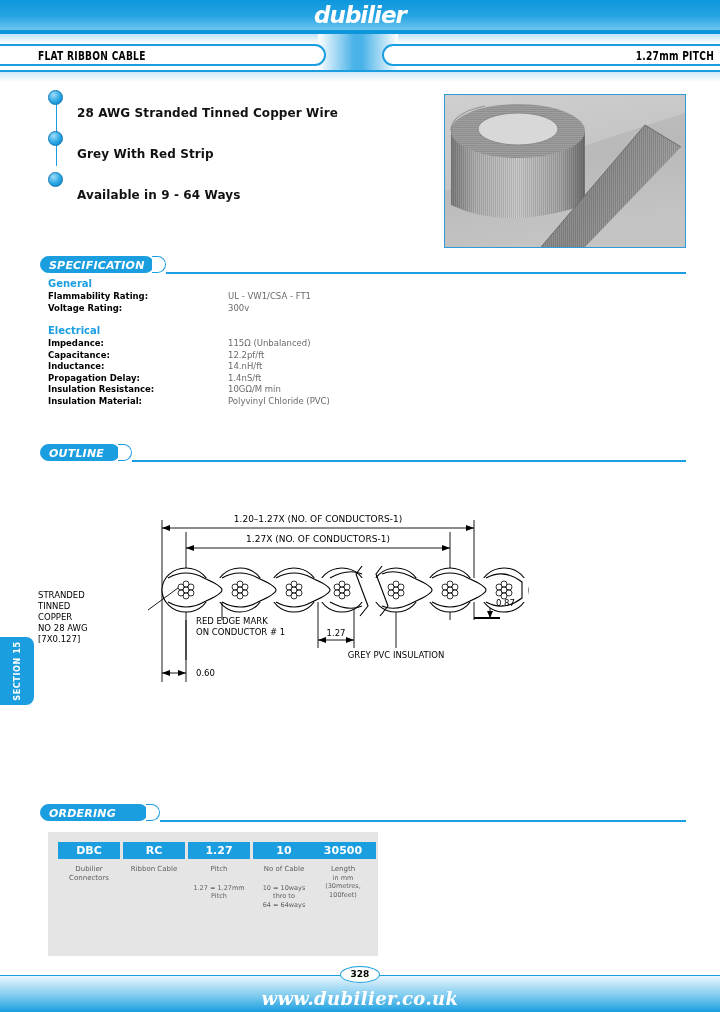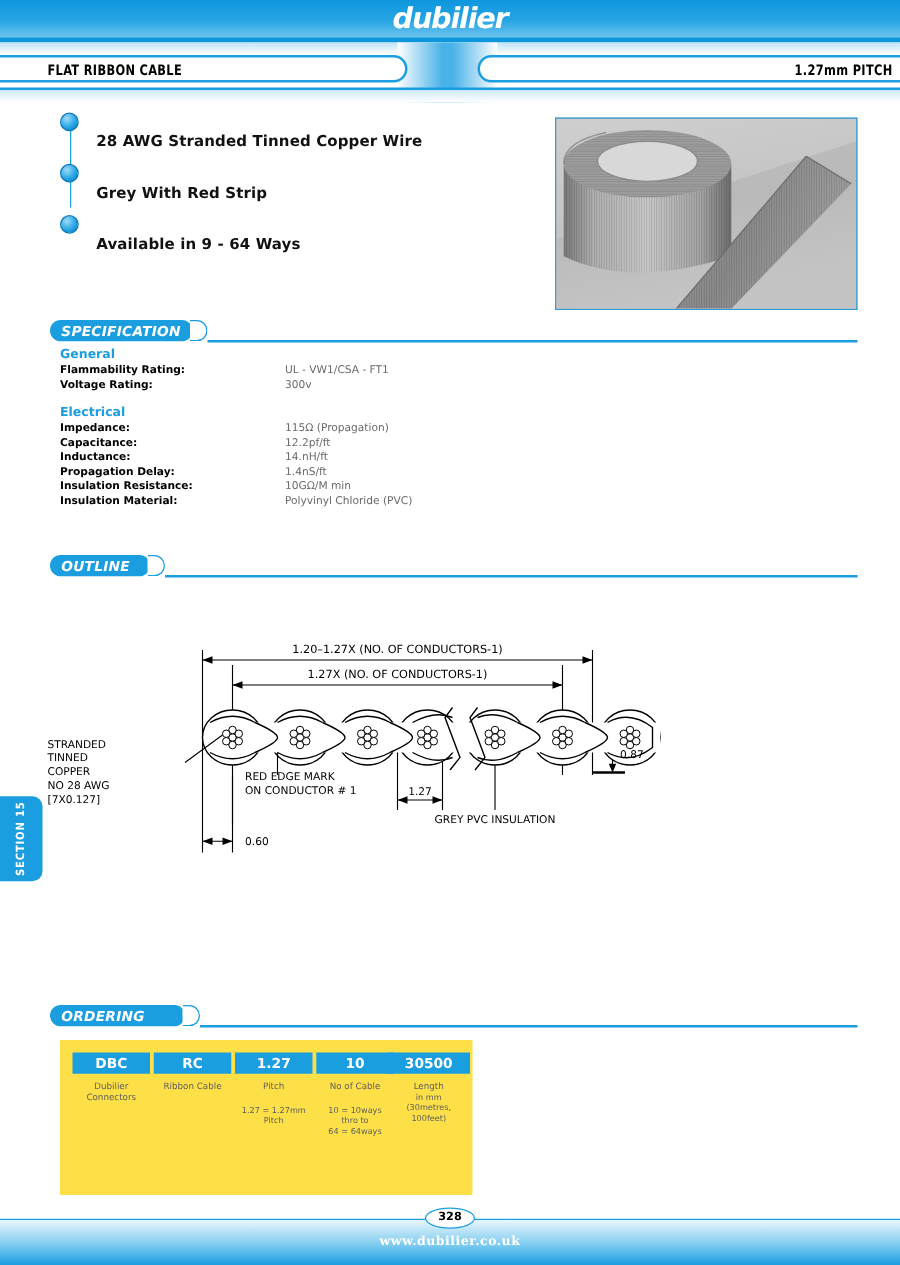--- a/index.html
+++ b/index.html
@@ -133,21 +133,21 @@
     position:absolute;left:-17px;top:17px;width:68px;height:34px;
     transform:rotate(-90deg);
     color:#ffffff;font-weight:bold;font-size:9px;letter-spacing:0.6px;
     text-align:center;line-height:34px;
     font-family:"DejaVu Sans Condensed","DejaVu Sans", sans-serif;
   }
 
   
   .order-panel{
     position:absolute;left:48px;top:832px;width:330px;height:124px;
-    background:#fde047;
+    background:#e5e5e5;
   }
   .order-col{position:absolute;top:10px;width:62px;text-align:center;}
   .order-code{
     height:17px;line-height:17px;background:#1b9ee0;color:#ffffff;
     font-weight:bold;font-size:11px;
     font-family:"DejaVu Sans", sans-serif;
   }
   .order-title{
     margin-top:6px;color:#5e5e5e;font-size:7px;line-height:8.5px;
     font-family:"DejaVu Sans", sans-serif;
@@ -165,21 +165,21 @@
   }
   .pagebadge{
     position:absolute;left:340px;top:966px;width:40px;height:17px;
     border:1.5px solid #1b9ee0;border-radius:50%;background:#ffffff;
     box-sizing:border-box;text-align:center;line-height:15px;
     color:#000000;font-weight:bold;font-size:9px;
     font-family:"DejaVu Sans", sans-serif;
   }
   .weburl{
     position:absolute;left:0;top:988px;width:720px;text-align:center;
-    color:#ffffff;font-weight:bold;font-size:10px;
+    color:#ffffff;font-weight:bold;font-style:italic;font-size:18px;
     letter-spacing:0.4px;
     font-family:"DejaVu Serif", serif;
   }
 </style>
 </head>
 <body>
 
 <div class="banner">
   <div class="banner-inner"></div>
   <div class="brand">dubilier</div>
@@ -282,21 +282,21 @@
     <span class="spec-key">Voltage Rating:</span>
     <span class="spec-val">300v</span>
   </div>
 
   <div class="spec-gap"></div>
 
   <div class="spec-group">Electrical</div>
 
   <div class="spec-row">
     <span class="spec-key">Impedance:</span>
-    <span class="spec-val">115Ω (Propagation)</span>
+    <span class="spec-val">115Ω (Unbalanced)</span>
   </div>
   <div class="spec-row">
     <span class="spec-key">Capacitance:</span>
     <span class="spec-val">12.2pf/ft</span>
   </div>
   <div class="spec-row">
     <span class="spec-key">Inductance:</span>
     <span class="spec-val">14.nH/ft</span>
   </div>
   <div class="spec-row">

